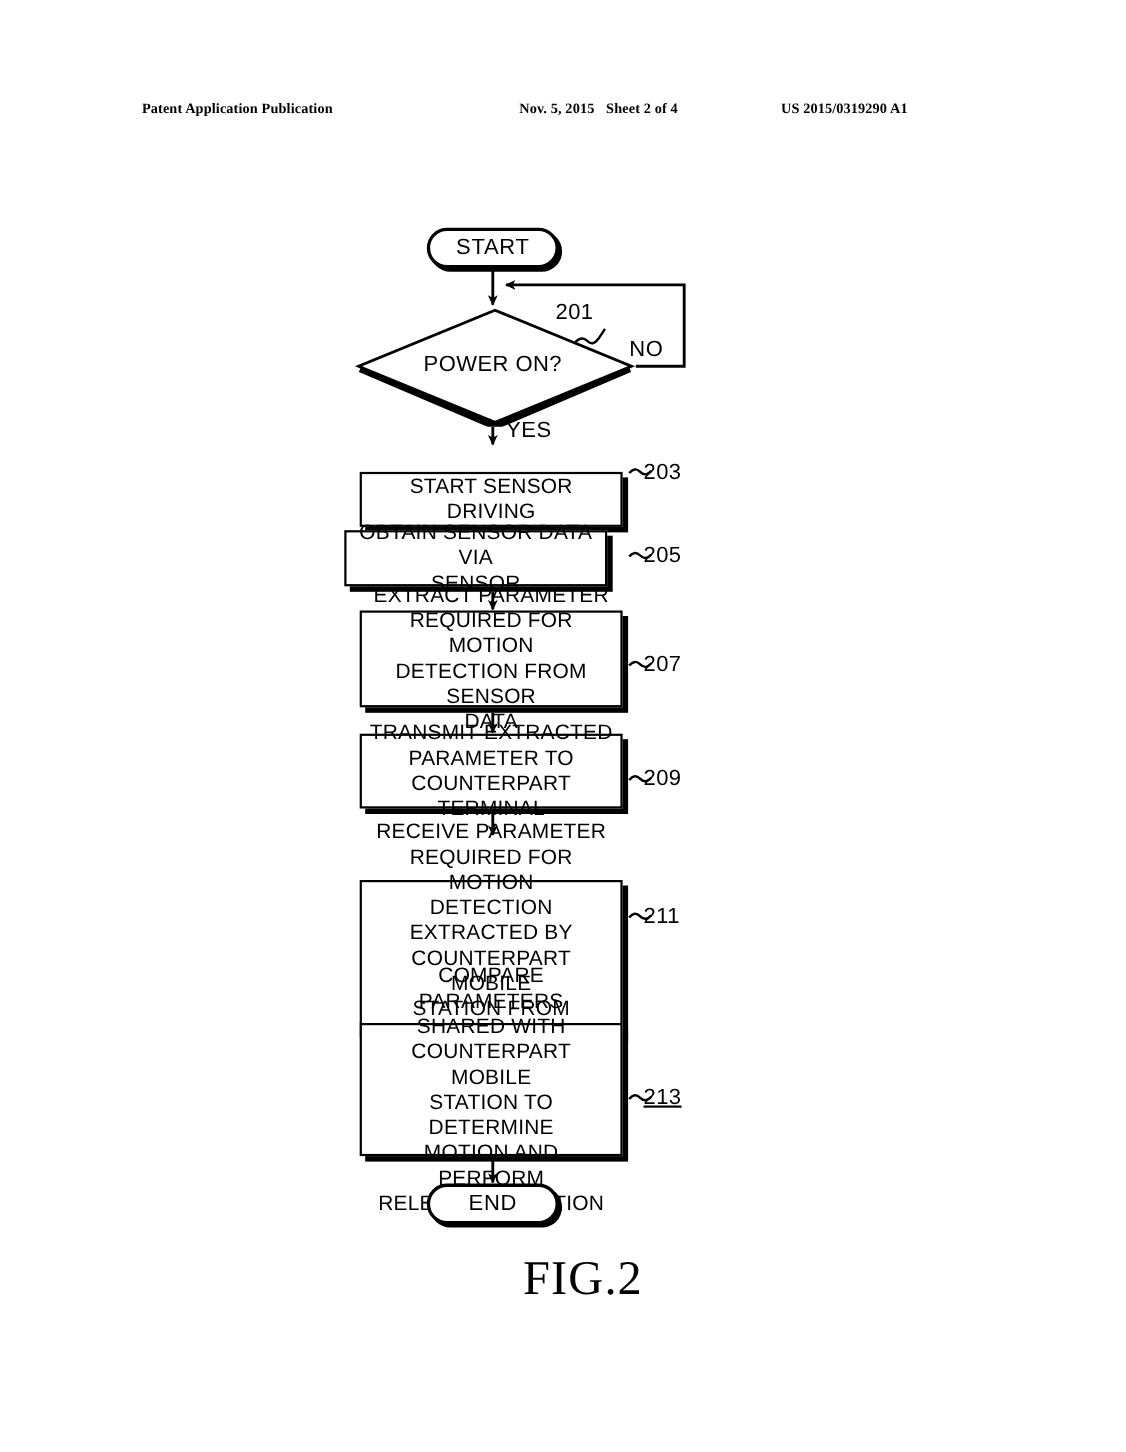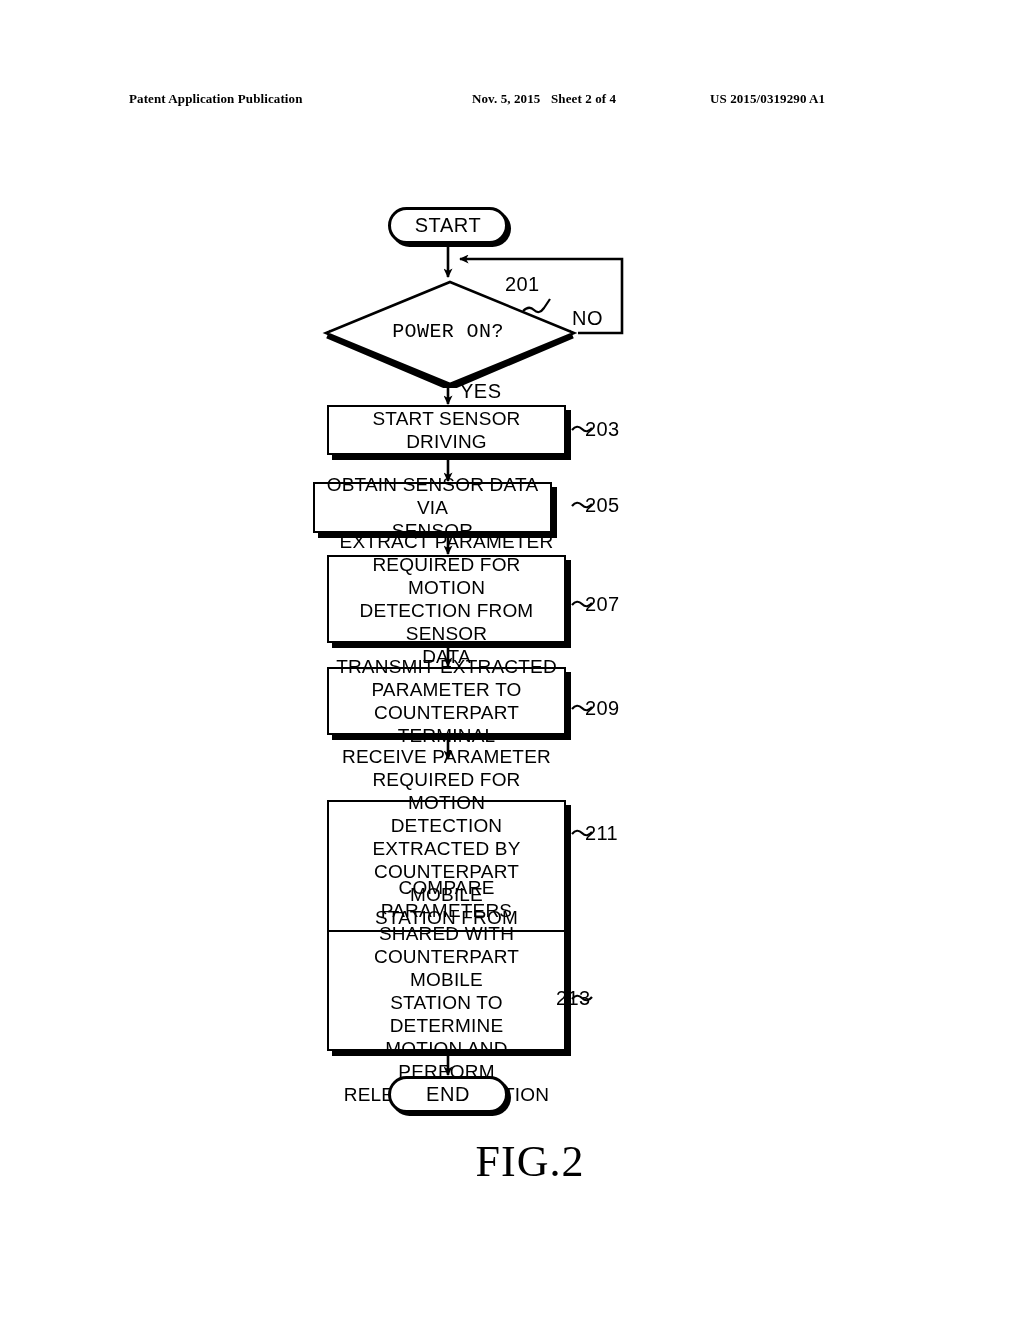--- a/index.html
+++ b/index.html
@@ -93,21 +93,20 @@
     left: 322px;
     top: 278px;
     width: 252px;
     height: 106px;
     display: flex;
     align-items: center;
     justify-content: center;
     font-size: 20px;
     letter-spacing: 0.4px;
     pointer-events: none;
-    font-family: Liberation Mono, monospace;
   }
 
   
   #connectors {
     position: absolute;
     left: 0;
     top: 0;
     width: 1024px;
     height: 1320px;
   }
@@ -209,21 +208,21 @@
   </svg>
   <div id="decision-label">
     <span>POWER ON?</span>
   </div>
 
   <span class="branch-label" style="left:460px; top:380px;">YES</span>
   <span class="branch-label" style="left:572px; top:307px;">NO</span>
 
   <span class="ref" style="left:505px; top:273px;text-align:center;">201</span>
 
-  <div class="process" id="node-203" style="left:327px; top:405px; width:239px; height:50px;text-align:center;">
+  <div class="process" id="node-203" style="left:327px; top:429px; width:239px; height:50px;text-align:center;">
     <span class="ptext">START SENSOR DRIVING</span>
   </div>
   <span class="ref" style="left:585px; top:418px;">203</span>
 
   <div class="process" id="node-205" style="left:313px; top:482px; width:239px; height:51px;">
     <span class="ptext">OBTAIN SENSOR DATA VIA
 SENSOR</span>
   </div>
   <span class="ref" style="left:585px; top:494px;">205</span>
 
@@ -254,21 +253,21 @@
   <span class="ref" style="left:585px; top:822px;">211</span>
 
   <div class="process" id="node-213" style="left:327px; top:930px; width:239px; height:121px;">
     <span class="ptext">COMPARE PARAMETERS
 SHARED WITH
 COUNTERPART MOBILE
 STATION TO DETERMINE
 MOTION AND PERFORM
 RELEVANT FUNCTION</span>
   </div>
-  <span class="ref" style="left:556px; top:987px;">213</span>
+  <span class="ref" style="left:585px; top:987px;text-decoration:underline;">213</span>
 
   <div class="terminator" id="node-end" style="left:388px; top:1076px; width:120px; height:37px;">
     <span>END</span>
   </div>
 
   <div id="fig-caption">FIG.2</div>
 
 </div>
 
 </body></html>

